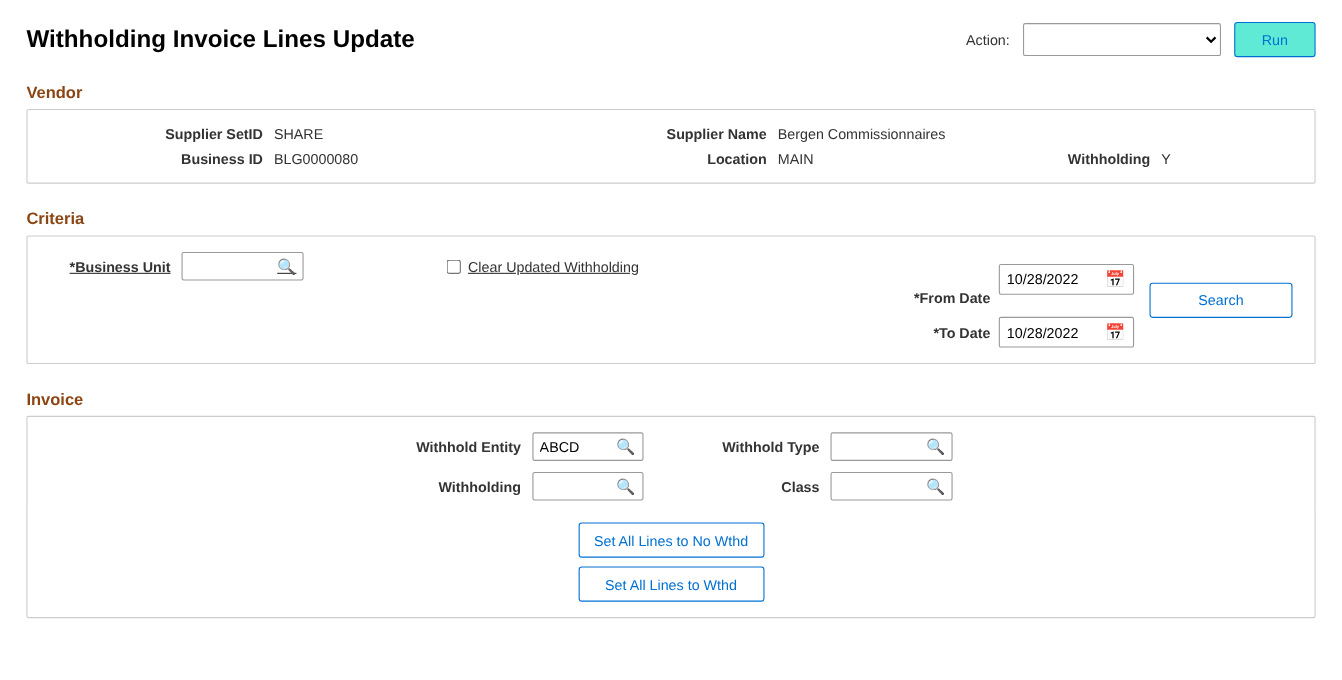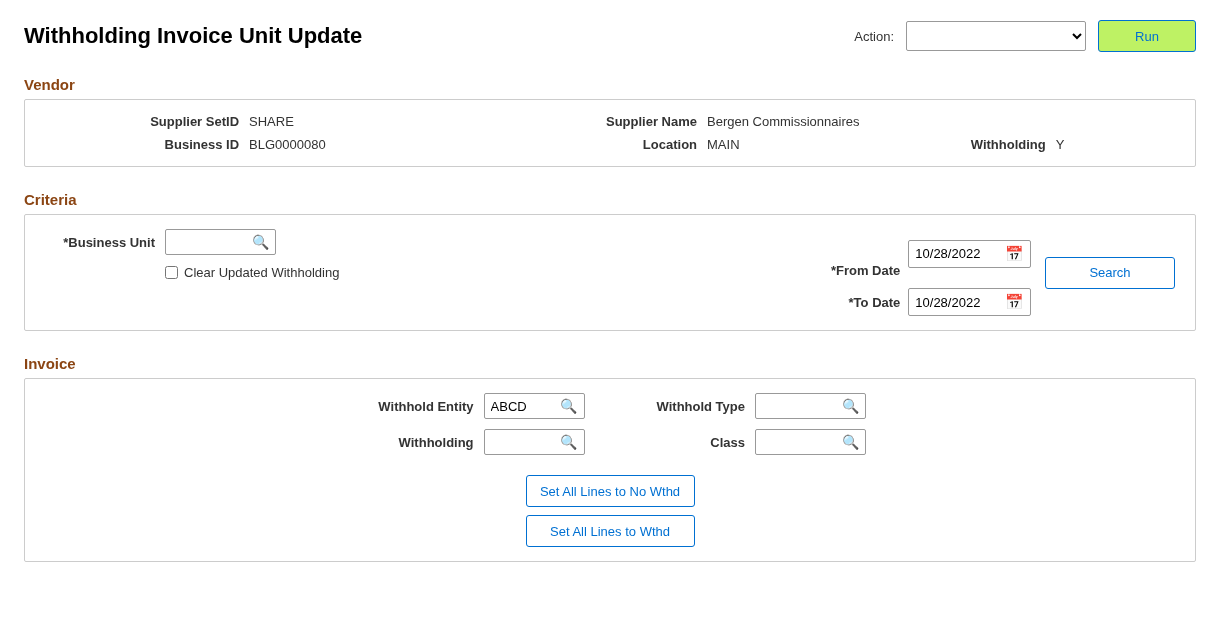--- a/index.html
+++ b/index.html
@@ -35,24 +35,24 @@
     .action-select {
       width: 180px;
       height: 30px;
       border: 1px solid #999;
       border-radius: 2px;
       font-size: 13px;
       padding: 0 6px;
       background: #fff;
     }
     .run-btn {
-      width: 98px;
+      width: 74px;
       height: 32px;
       border: 1px solid #0070d2;
-      background: #bef264;
+      background: #5eead4;
       color: #0070d2;
       font-size: 13px;
       cursor: pointer;
       border-radius: 3px;
     }
     .section {
       margin-bottom: 24px;
     }
     .section-title {
       font-size: 15px;
@@ -173,23 +173,23 @@
       cursor: pointer;
       border-radius: 3px;
     }
     .criteria-inner {
       display: flex;
       align-items: flex-start;
       gap: 0;
     }
     .criteria-left {
       display: flex;
-      flex-direction: column;
       gap: 10px;
       flex: 1;
+      text-decoration: underline;
     }
     .criteria-right {
       display: flex;
       flex-direction: column;
       gap: 10px;
       align-items: flex-start;
       margin-left: 40px;
     }
     .from-to-row {
       display: flex;
@@ -218,21 +218,21 @@
       display: flex;
       flex-direction: column;
       gap: 8px;
       justify-content: center;
     }
   </style>
 </head>
 <body>
 
 <div class="page-header">
-  <div class="page-title">Withholding Invoice Unit Update</div>
+  <div class="page-title">Withholding Invoice Lines Update</div>
   <div class="action-area">
     <span class="action-label">Action:</span>
     <select class="action-select">
       <option value=""></option>
     </select>
     <button class="run-btn">Run</button>
   </div>
 </div>
 
 <div class="section">

